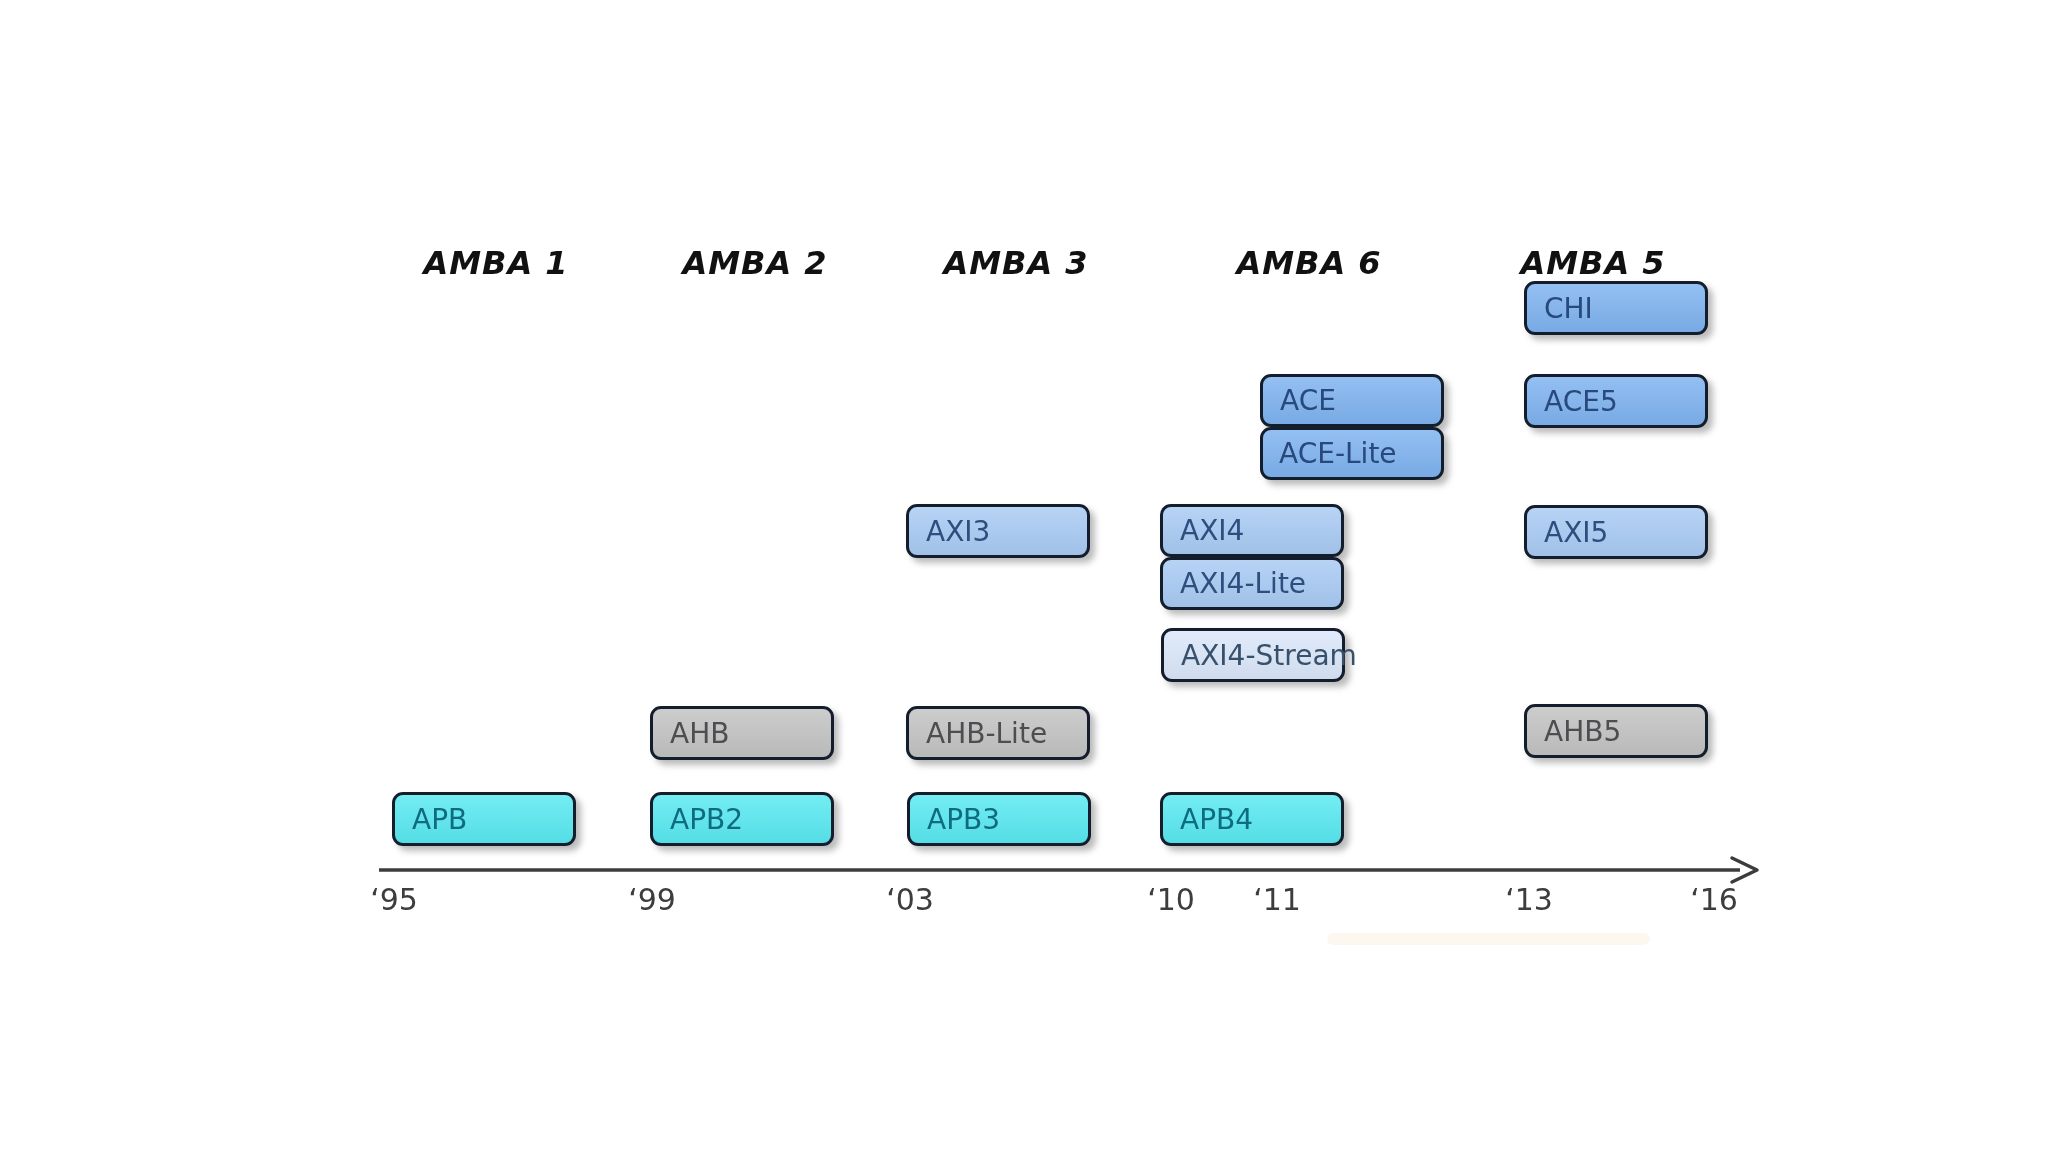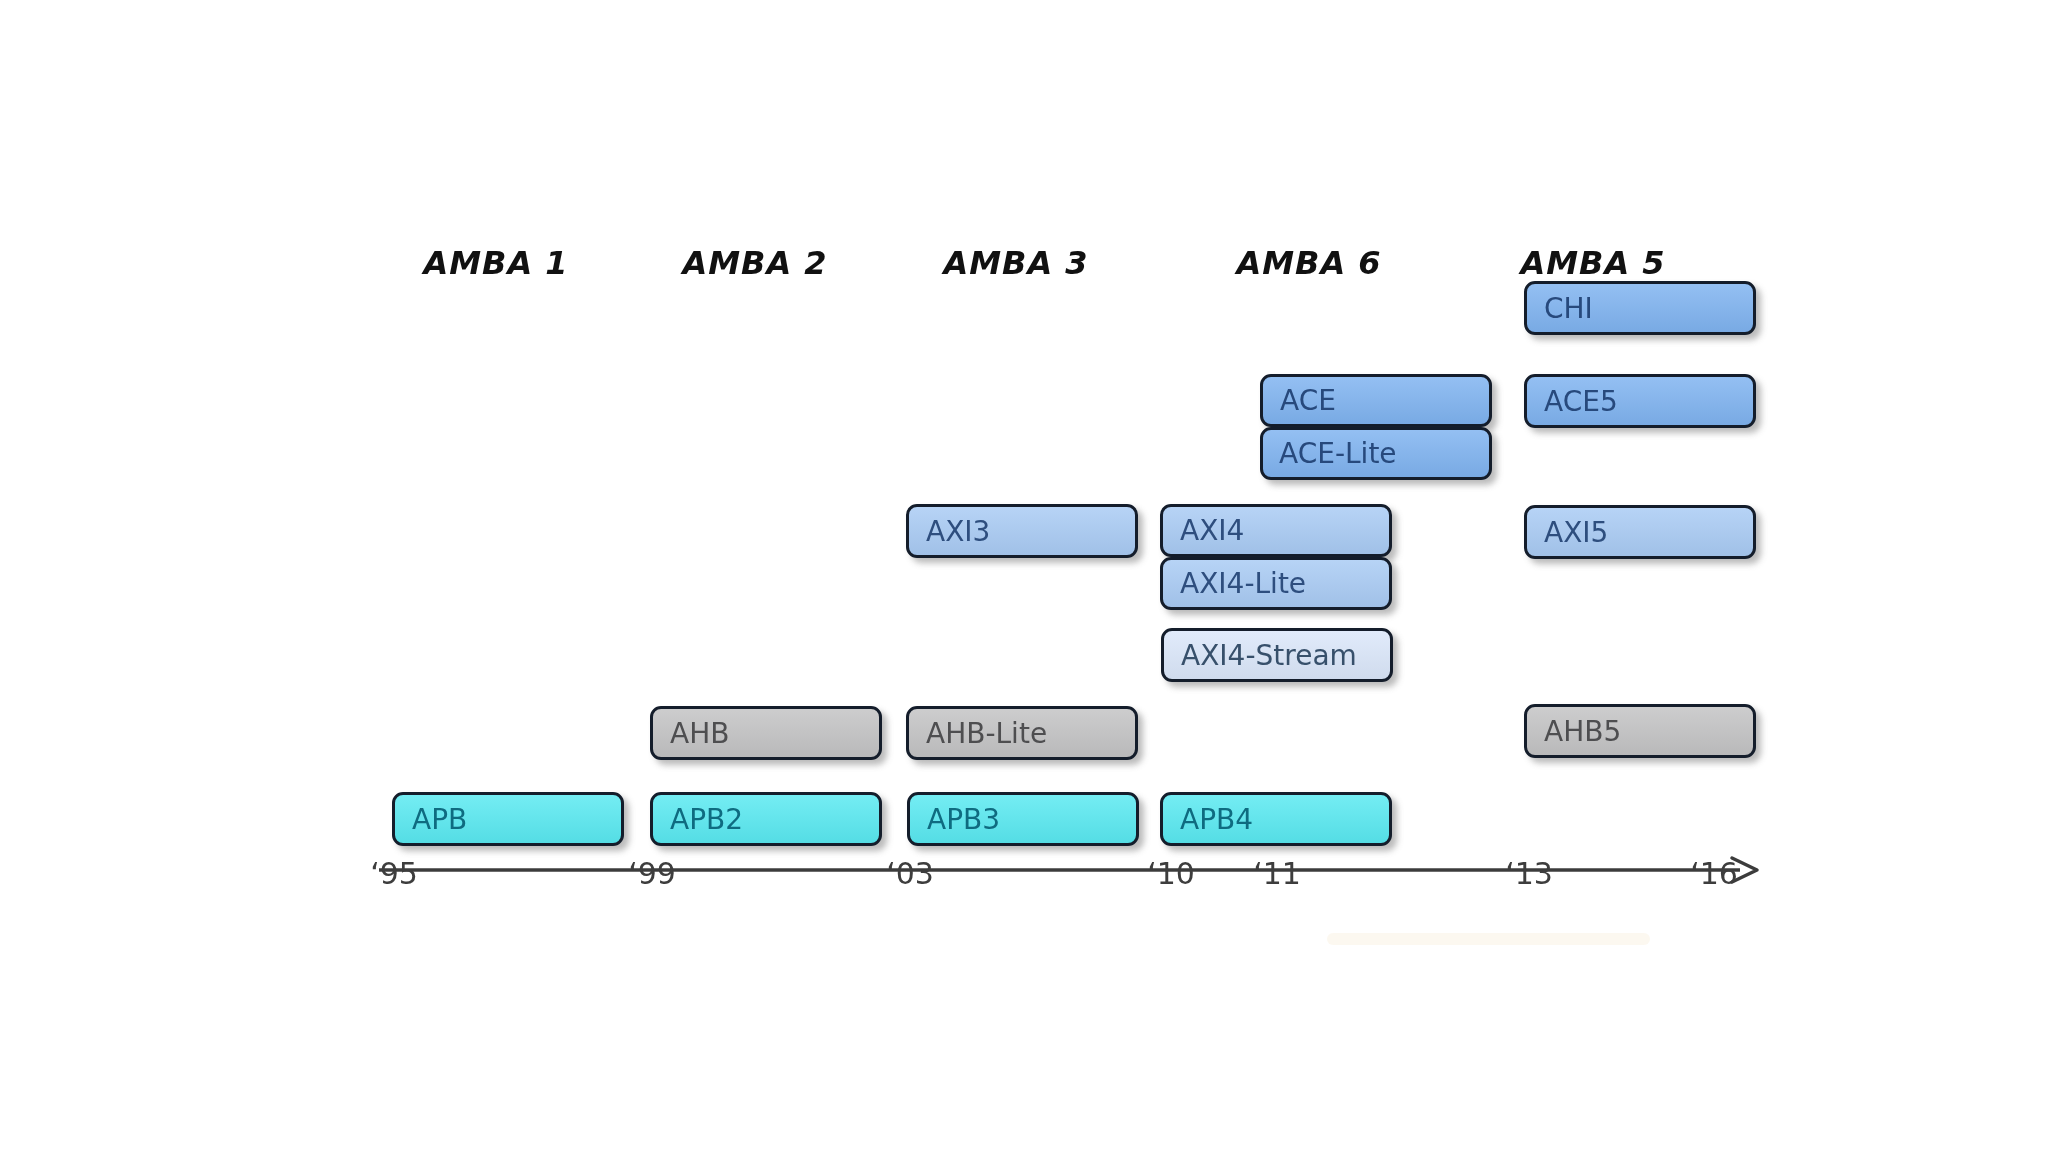--- a/index.html
+++ b/index.html
@@ -26,21 +26,21 @@
   }
   #hdr-1{left:496px}
   #hdr-2{left:755px}
   #hdr-3{left:1016px}
   #hdr-4{left:1309px}
   #hdr-5{left:1593px}
 
   
   .box{
     position:absolute;
-    width:232px;height:54px;
+    width:184px;height:54px;
     box-sizing:border-box;
     border:3px solid #141d2b;
     border-radius:11px;
     display:flex;align-items:center;
     padding-left:17px;
     font-size:28px;
     box-shadow:5px 5px 6px rgba(105,105,105,0.45);
     background-image:linear-gradient(rgba(255,255,255,0.16),rgba(0,0,0,0.05));
     white-space:nowrap;
   }
@@ -58,21 +58,21 @@
   #box-ahb5       {left:1524px;top:704px;}
   #box-apb        {left:392px; top:792px;}
   #box-apb2       {left:650px; top:792px;}
   #box-apb3       {left:907px; top:792px;}
   #box-apb4       {left:1160px;top:792px;}
 
   
   #axis-svg{position:absolute;left:376px;top:854px;}
   .tick{
     position:absolute;
-    top:856px;
+    top:882px;
     transform:translateX(-50%);
     font-size:30px;
     color:#3d3d3d;
     white-space:nowrap;
   }
   #tick-0{left:394px}
   #tick-1{left:652px}
   #tick-2{left:910px}
   #tick-3{left:1171px}
   #tick-4{left:1277px}

